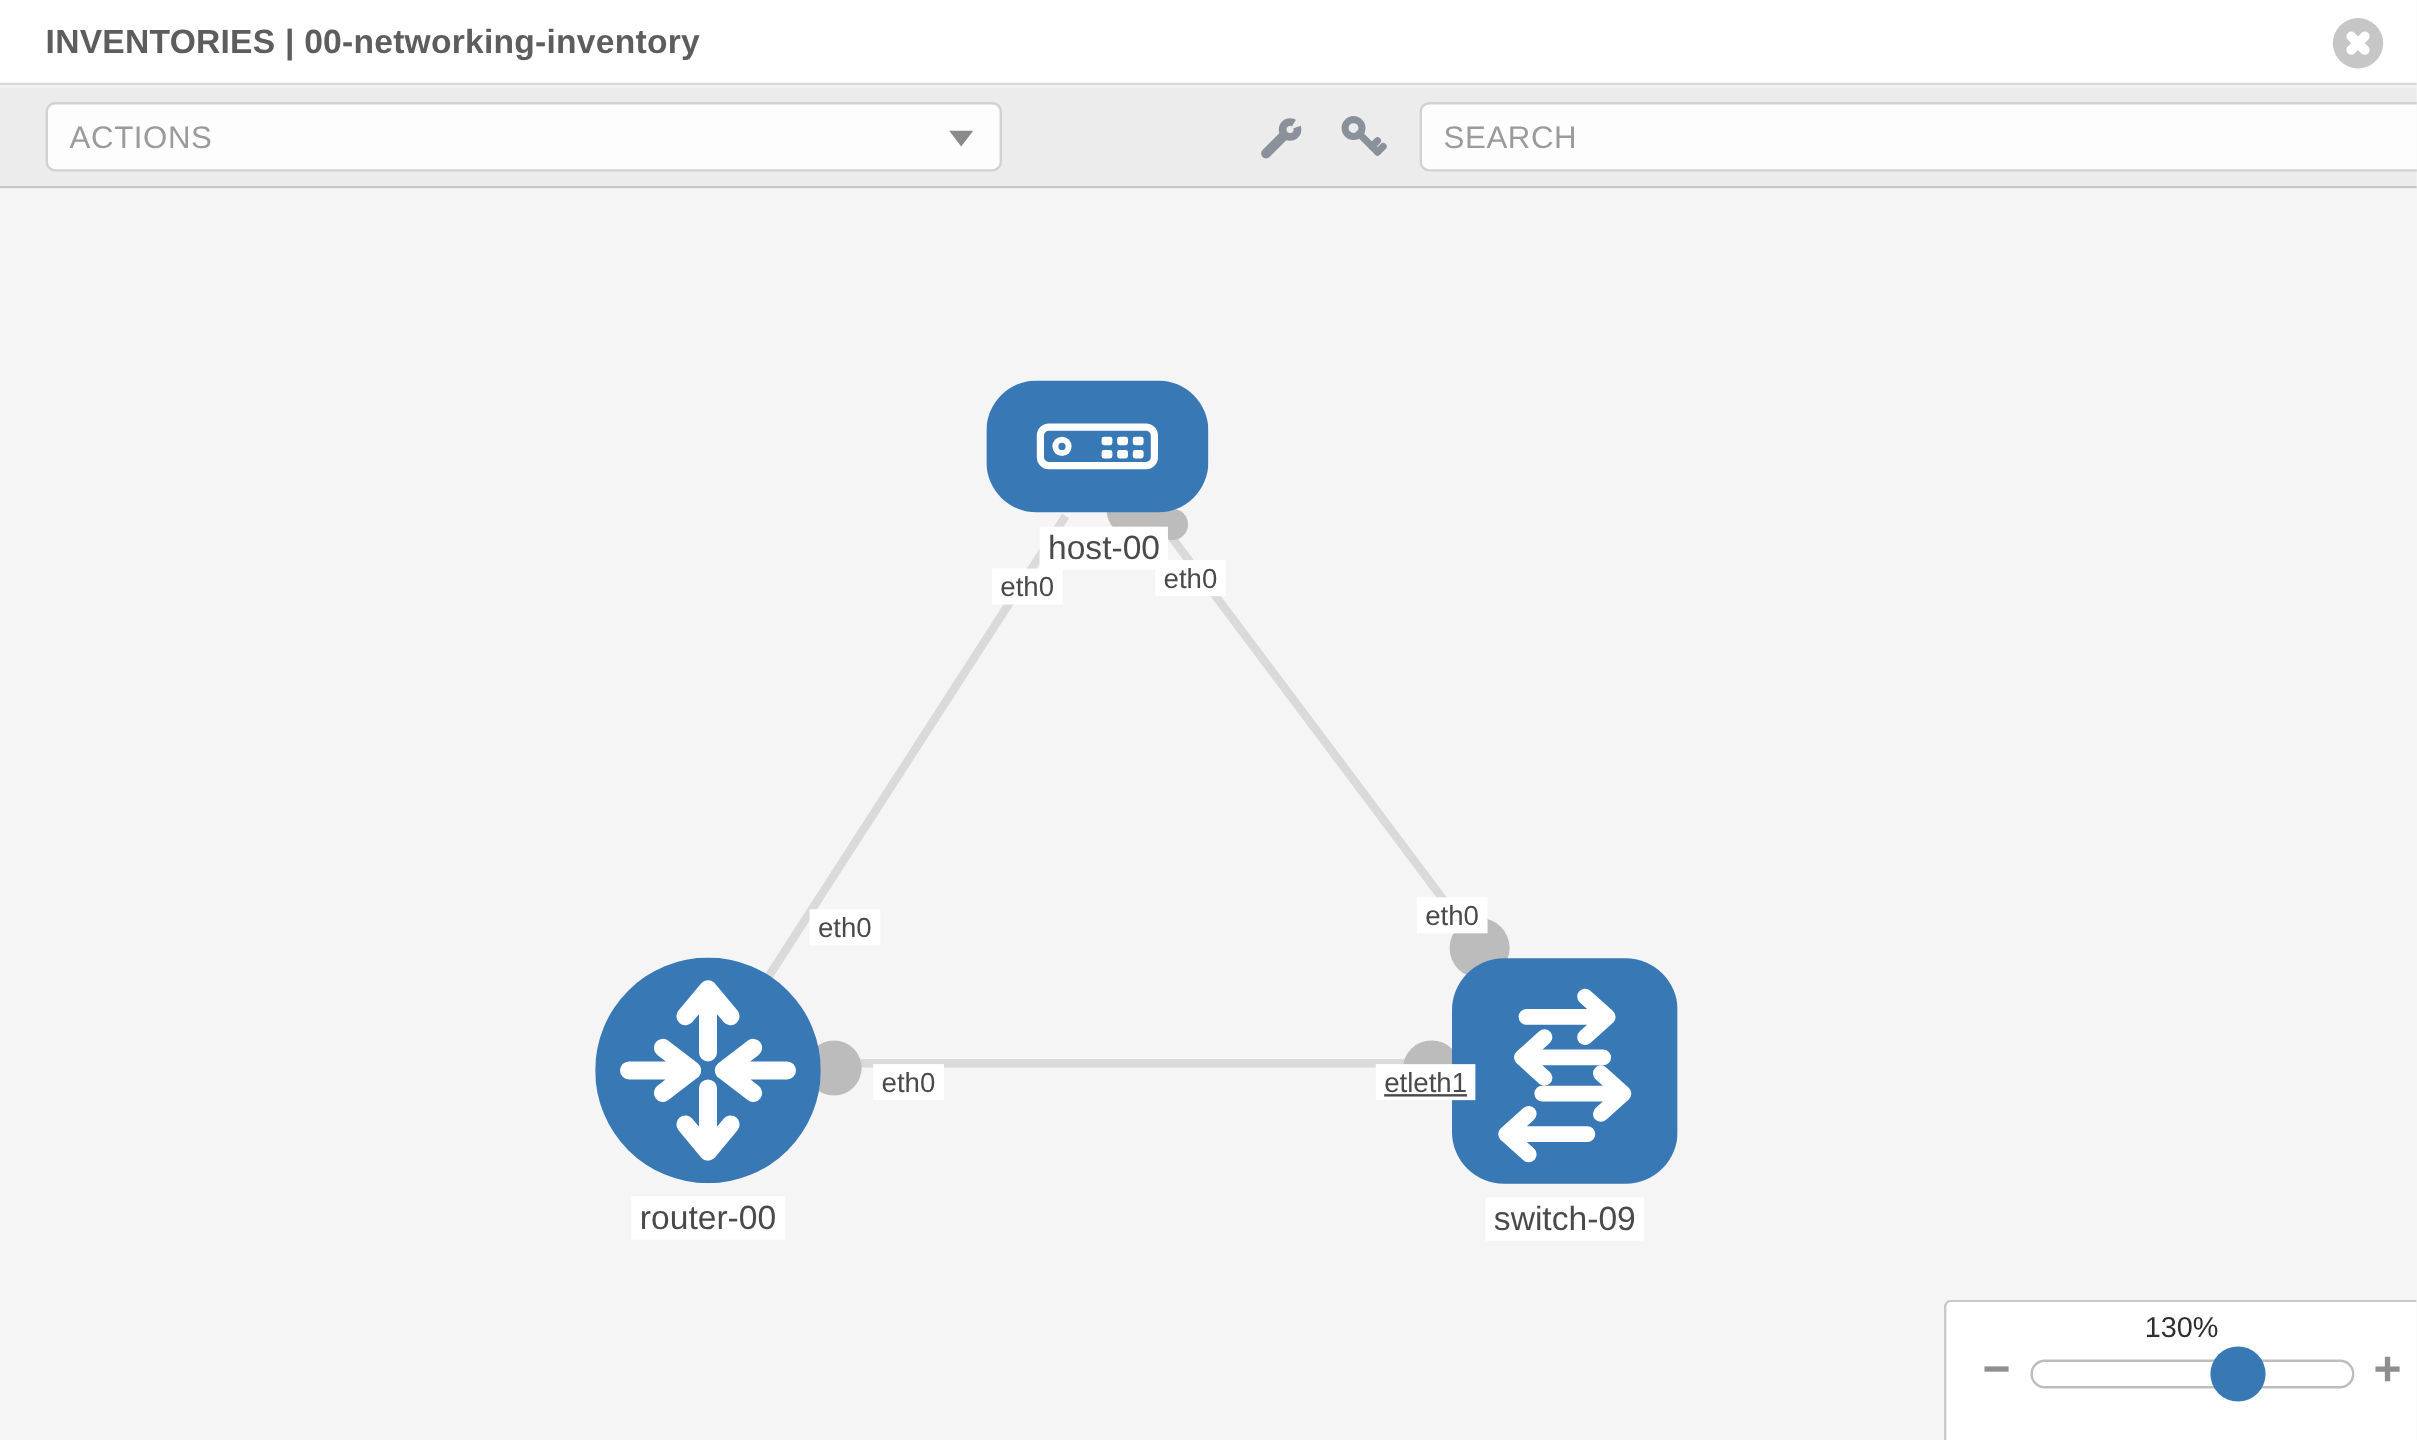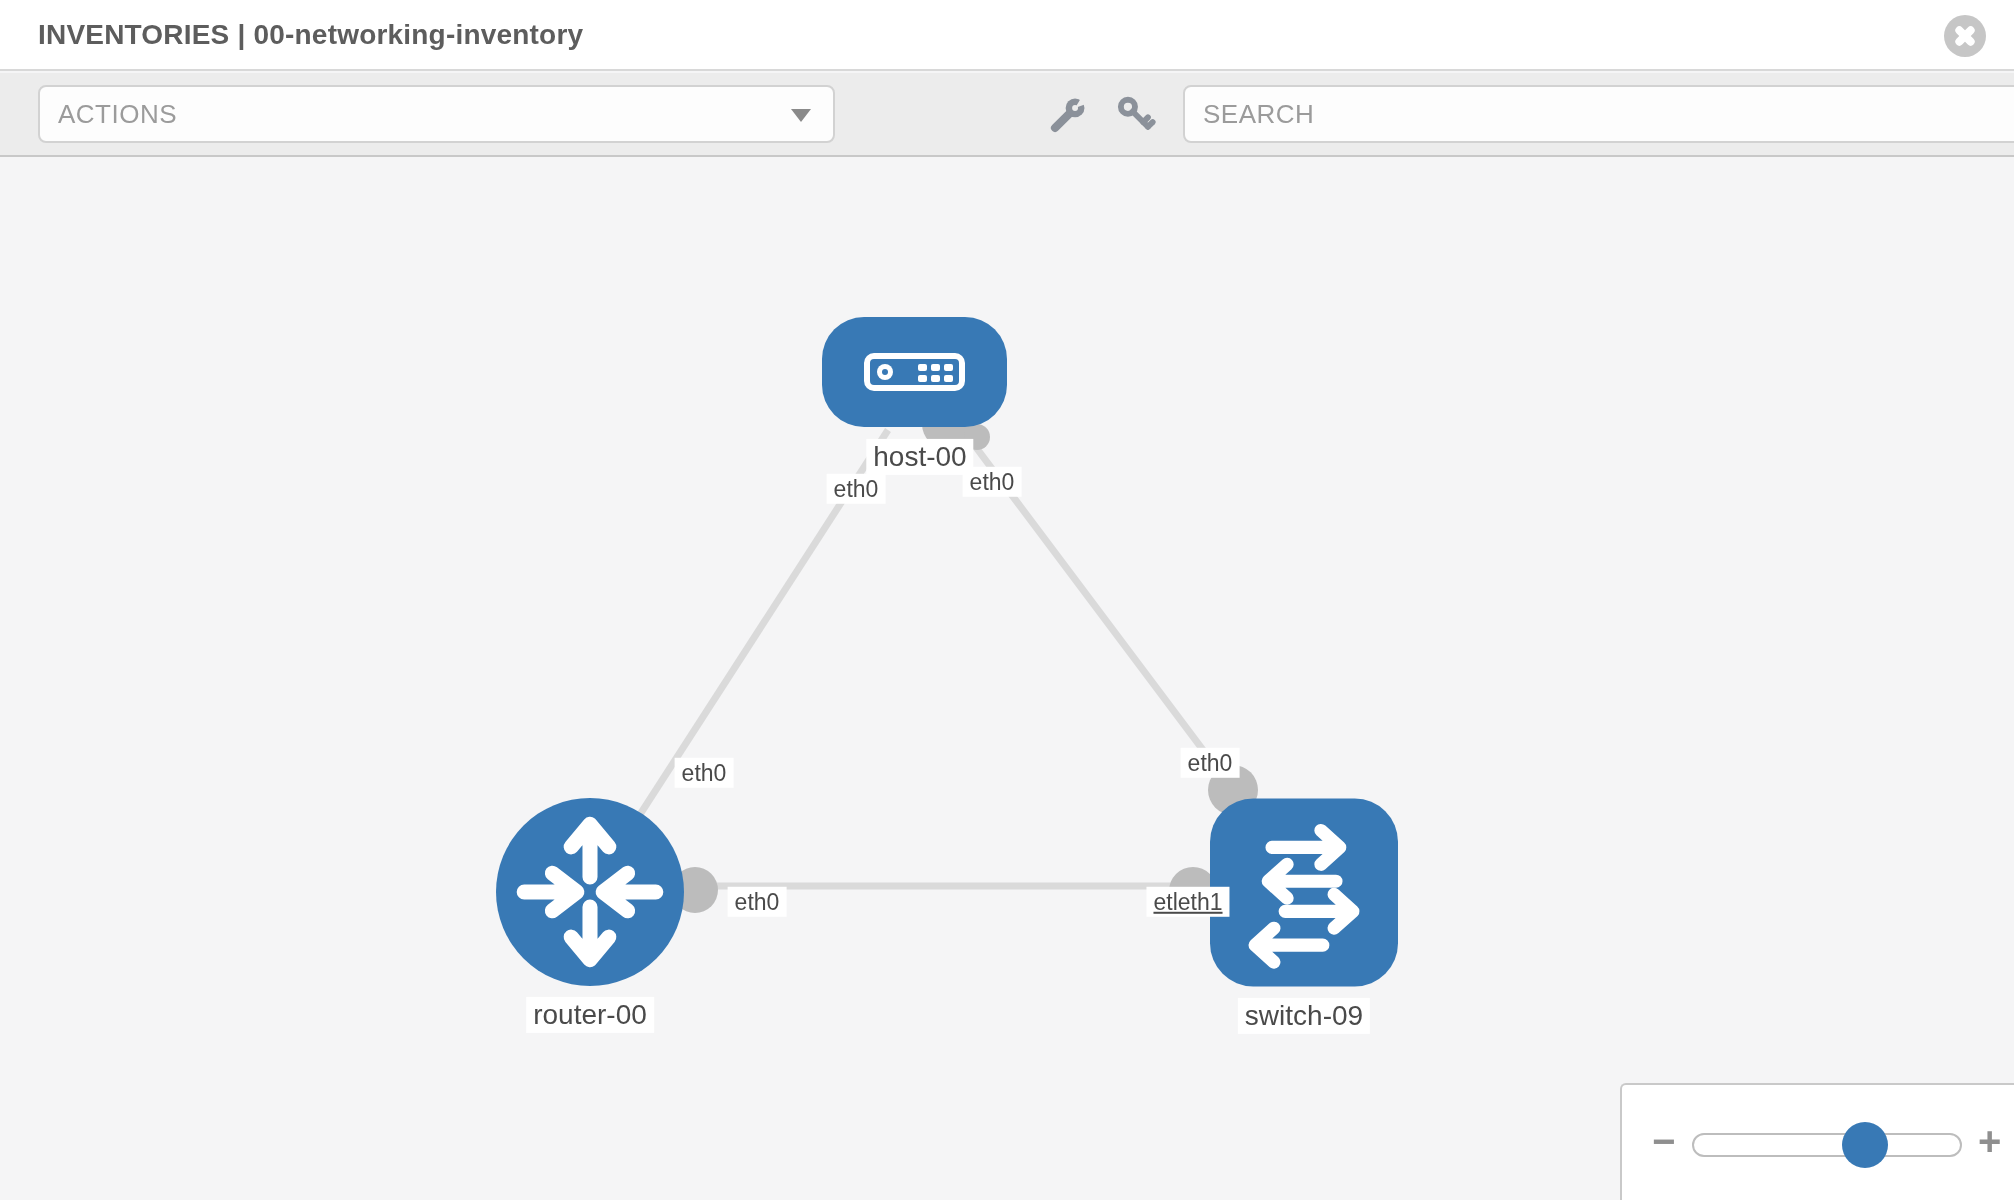--- a/index.html
+++ b/index.html
@@ -193,19 +193,20 @@
   <div class="node-label" style="left:1304px;top:859px;">switch-09</div>
 
   <div class="if-label" style="left:856px;top:314px;">eth0</div>
   <div class="if-label" style="left:992px;top:307px;">eth0</div>
   <div class="if-label" style="left:704px;top:598px;">eth0</div>
   <div class="if-label" style="left:1210px;top:588px;">eth0</div>
   <div class="if-label" style="left:757px;top:727px;">eth0</div>
   <div class="if-label" style="left:1188px;top:727px;text-decoration:underline;">etleth1</div>
 
   <div class="zoom-panel">
+    <div class="zoom-level">130%</div>
     <div class="zoom-minus">−</div>
     <div class="zoom-track"></div>
     <div class="zoom-thumb"></div>
     <div class="zoom-plus">+</div>
   </div>
 
 </div>
 
 </body></html>

